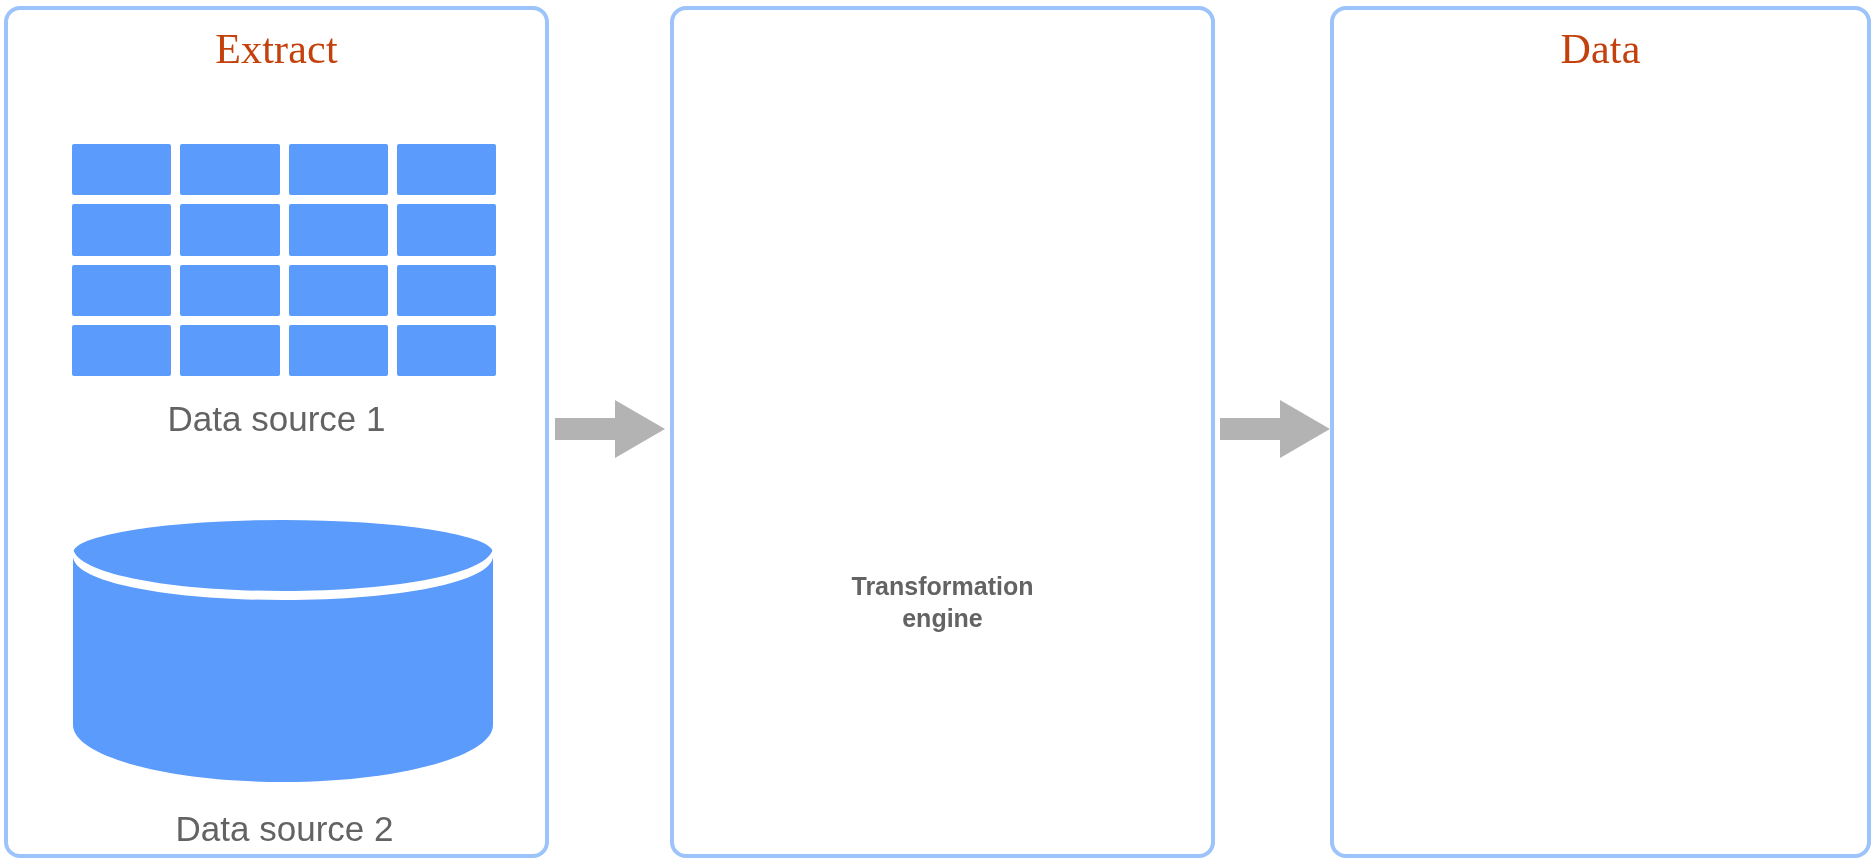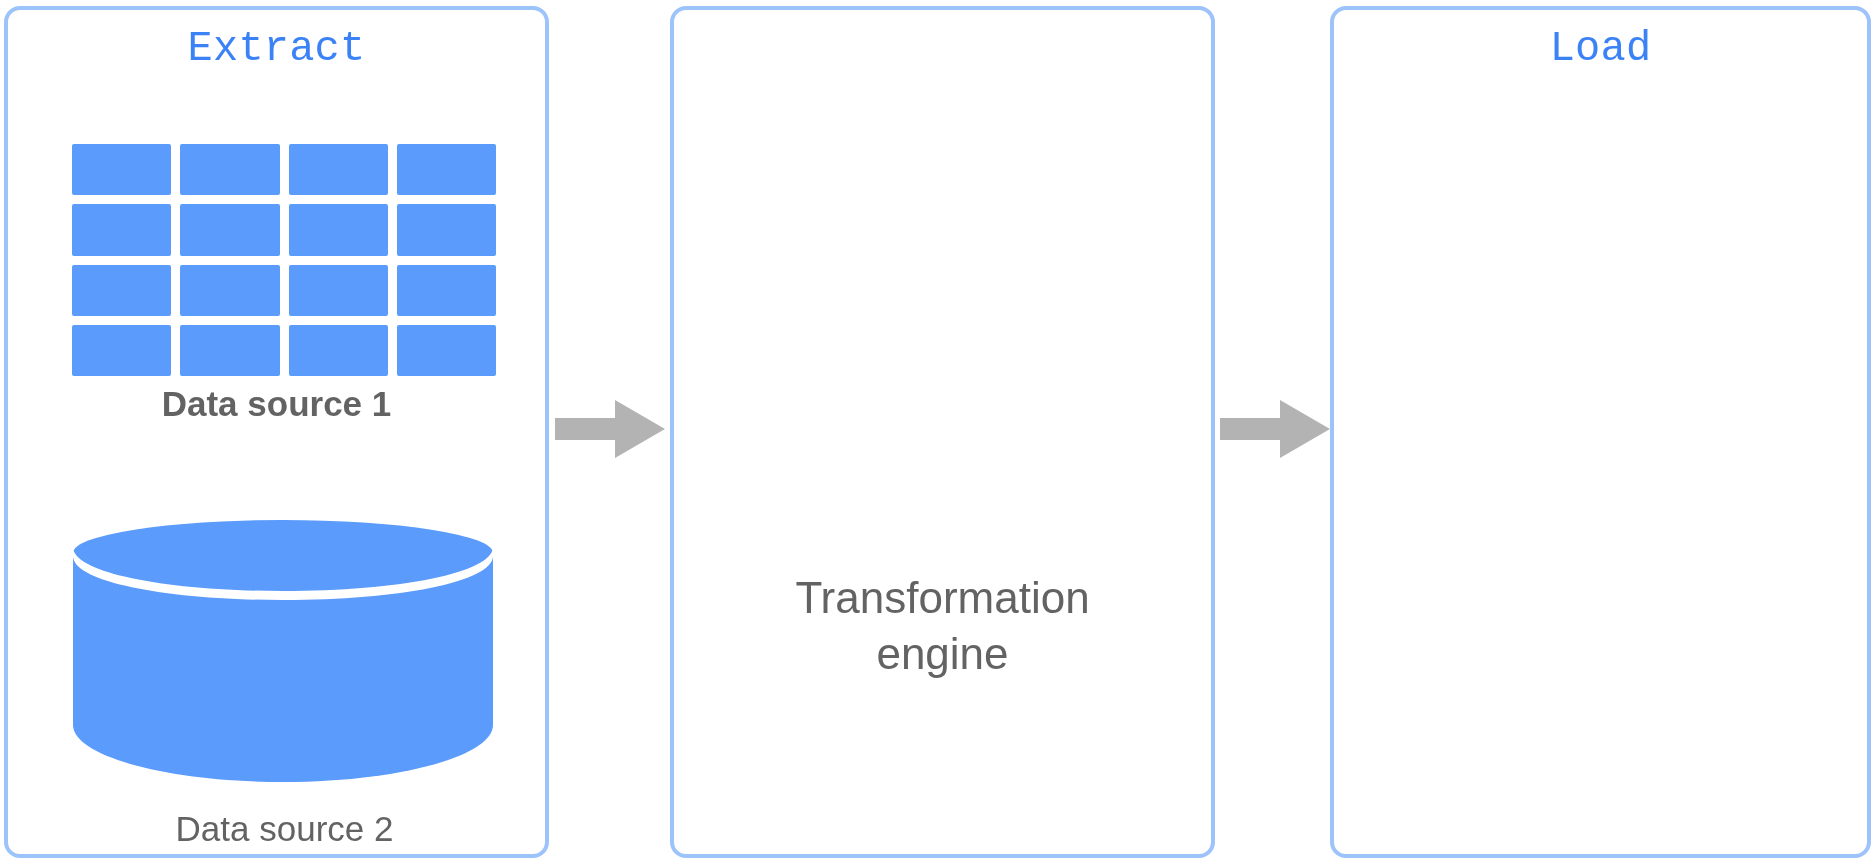--- a/index.html
+++ b/index.html
@@ -33,24 +33,24 @@
   #panel-extract   { left: 4px;    top: 6px;  width: 545px;  height: 852px; }
   #panel-transform { left: 670px;  top: 6px;  width: 545px;  height: 852px; }
   #panel-load      { left: 1330px; top: 6px;  width: 541px;  height: 852px; }
 
   .stage-title {
     position: absolute;
     left: 0;
     right: 0;
     top: 18px;
     text-align: center;
-    color: #3b82f6;
+    color: #c2410c;
     font-size: 42px;
     font-weight: 400;
-    font-family: Liberation Mono, monospace;
+    font-family: Liberation Serif, serif;
     letter-spacing: 0.2px;
     line-height: 1;
   }
 
   
   #table-grid {
     position: absolute;
     left: 64px;
     top: 134px;
     width: 424px;
@@ -69,21 +69,21 @@
     position: absolute;
     left: 0;
     right: 0;
     text-align: center;
     color: #636363;
     font-size: 35px;
     font-weight: 400;
     font-family: "Liberation Sans", sans-serif;
     line-height: 1.1;
   }
-  #label-source-1 { top: 375px; font-weight: bold; }
+  #label-source-1 { top: 390px; }
   #label-source-2 { top: 800px; padding-left: 16px; }
 
   
   .cylinder {
     position: absolute;
   }
   #cylinder-source-2 {
     left: 65px;
     top: 510px;
     width: 420px;
@@ -101,22 +101,22 @@
   }
   #gear-cluster svg { display: block; width: 100%; height: 100%; }
 
   #label-transformation-engine {
     position: absolute;
     left: 30px;
     right: 30px;
     top: 560px;
     text-align: center;
     color: #636363;
-    font-size: 44px;
-    font-weight: 400;
+    font-size: 25px;
+    font-weight: 700;
     font-family: "Liberation Sans", sans-serif;
     line-height: 1.28;
     white-space: pre-line;
   }
 
   
   .flow-arrow {
     position: absolute;
     width: 110px;
     height: 58px;
@@ -213,17 +213,17 @@
 engine</div>
   </div>
 
   <div class="flow-arrow" id="arrow-transform-load">
     <svg viewBox="0 0 110 58" preserveAspectRatio="none" aria-hidden="true">
       <path d="M0,18 L60,18 L60,0 L110,29 L60,58 L60,40 L0,40 Z" fill="#b3b3b3"></path>
     </svg>
   </div>
 
   <div class="stage-panel" id="panel-load">
-    <div class="stage-title">Load</div>
+    <div class="stage-title">Data</div>
 
   </div>
 
 </div>
 
 </body></html>

